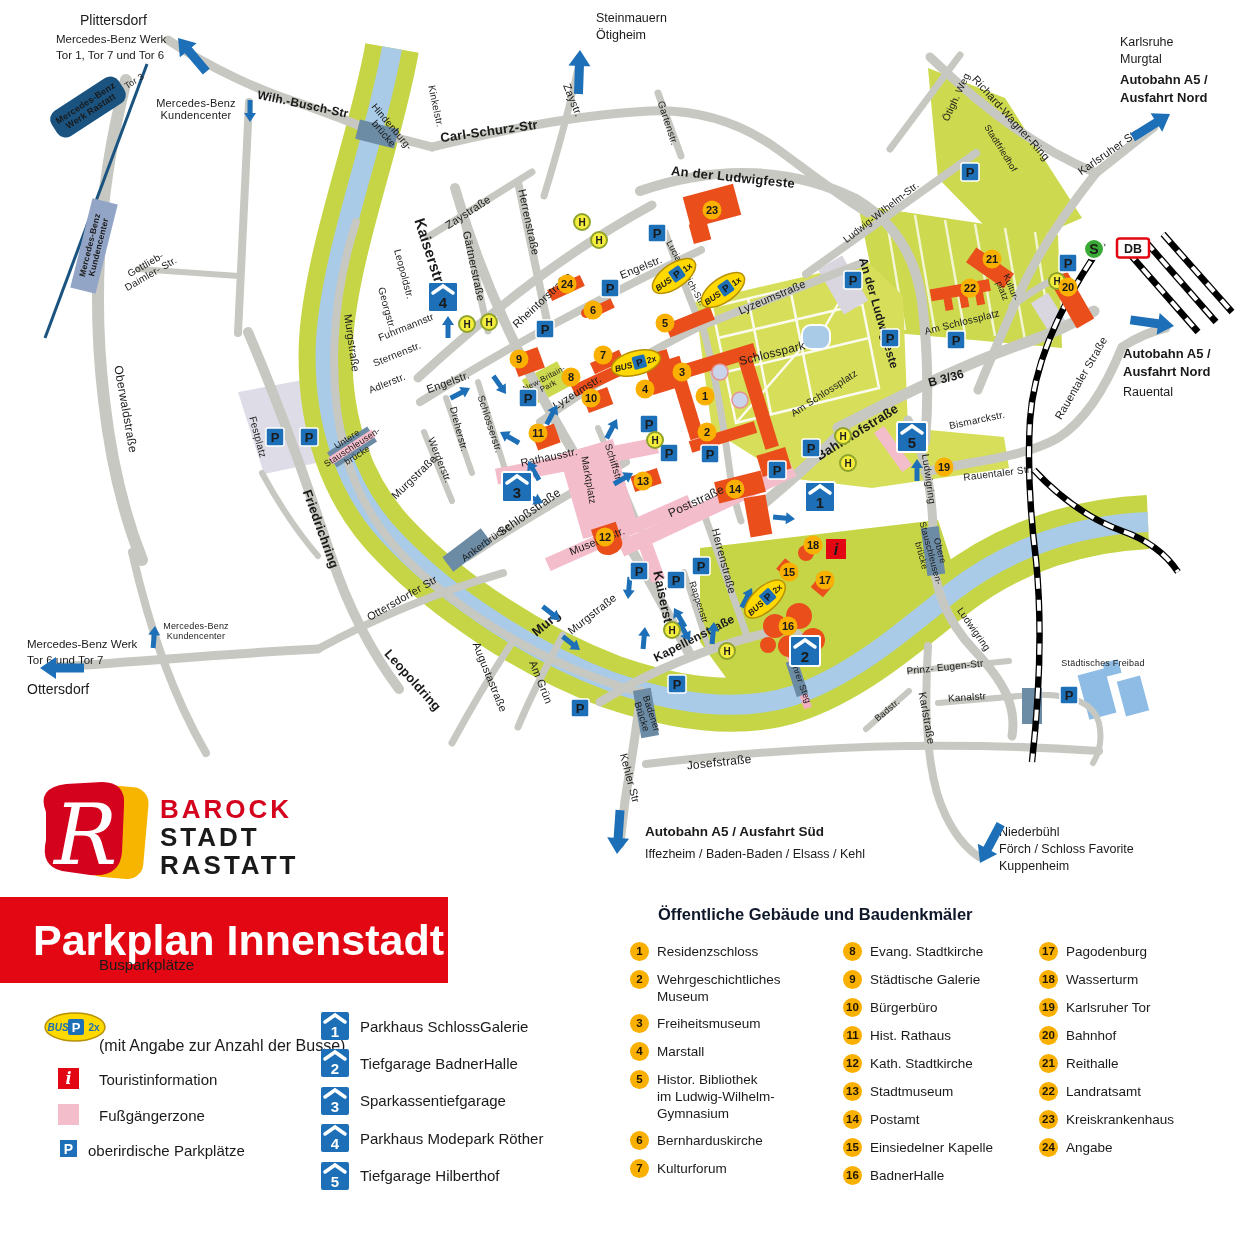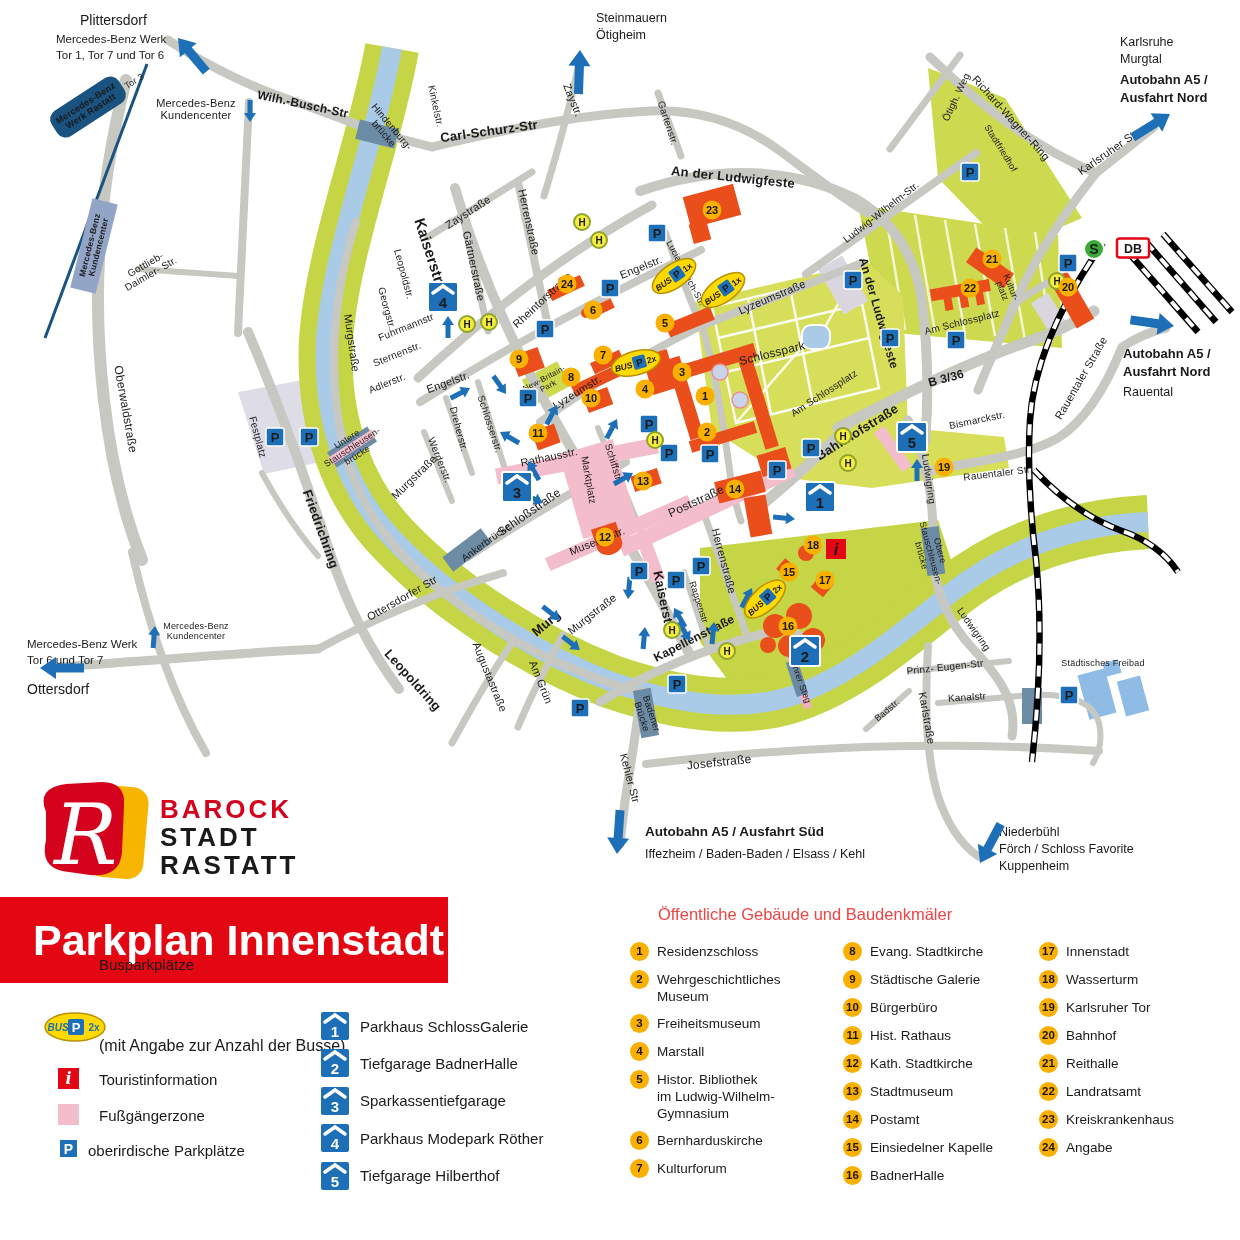--- a/index.html
+++ b/index.html
@@ -9,21 +9,21 @@
   #mapsvg text{font-family:"Liberation Sans","DejaVu Sans",sans-serif;fill:#1a1a1a;}
   .road{stroke:#C8C8C2;fill:none;stroke-linecap:round;stroke-linejoin:round;}
   .railb{stroke:#000;stroke-width:6.5;fill:none;}
   .railw{stroke:#fff;stroke-width:4;fill:none;stroke-dasharray:11 11;}
   .bld{fill:#E94E1B;}
   .pink{fill:#F4BDCB;}
   .bridge{fill:#6C8BA4;}
   .gardline{stroke:#fff;stroke-width:2.5;fill:none;opacity:.9;}
   .banner{position:absolute;left:0;top:897px;width:448px;height:86px;background:#E30613;}
   .banner span{display:block;color:#fff;font-size:43px;font-weight:bold;line-height:86px;padding-left:33px;}
-  .bheading{position:absolute;left:658px;top:905px;color:#ef4444;font-size:16.5px;font-weight:normal;}
+  .bheading{position:absolute;left:658px;top:905px;color:#0f172a;font-size:16.5px;font-weight:bold;}
   .bcol{position:absolute;top:942px;}
   .bitem{display:flex;gap:8px;margin-bottom:9px;align-items:flex-start;}
   .bnum{flex:none;width:19px;height:19px;border-radius:50%;background:#F9B000;color:#201600;
         font-size:11.5px;font-weight:bold;text-align:center;line-height:19px;}
   .blabel{font-size:13.5px;line-height:17px;white-space:pre-line;color:#1a1a1a;padding-top:1px;}
   .lg-label{position:absolute;font-size:15px;color:#1a1a1a;}
   .lg-sub{position:absolute;font-size:16px;color:#1a1a1a;}
   .lg-info{position:absolute;width:21px;height:21px;background:#E30613;color:#fff;text-align:center;
            font-family:"DejaVu Serif",serif;font-style:italic;font-weight:bold;font-size:16px;line-height:21px;}
   .lg-pink{position:absolute;width:21px;height:21px;background:#F4BDCB;}
@@ -766,21 +766,21 @@
         <span class="blabel">Einsiedelner Kapelle</span>
       </div>
       <div class="bitem">
         <span class="bnum">16</span>
         <span class="blabel">BadnerHalle</span>
       </div>
     </div>
   <div class="bcol" style="left:1039px;width:200px;" id="bcol2">
       <div class="bitem">
         <span class="bnum">17</span>
-        <span class="blabel">Innenstadt</span>
+        <span class="blabel">Pagodenburg</span>
       </div>
       <div class="bitem">
         <span class="bnum">18</span>
         <span class="blabel">Wasserturm</span>
       </div>
       <div class="bitem">
         <span class="bnum">19</span>
         <span class="blabel">Karlsruher Tor</span>
       </div>
       <div class="bitem">

